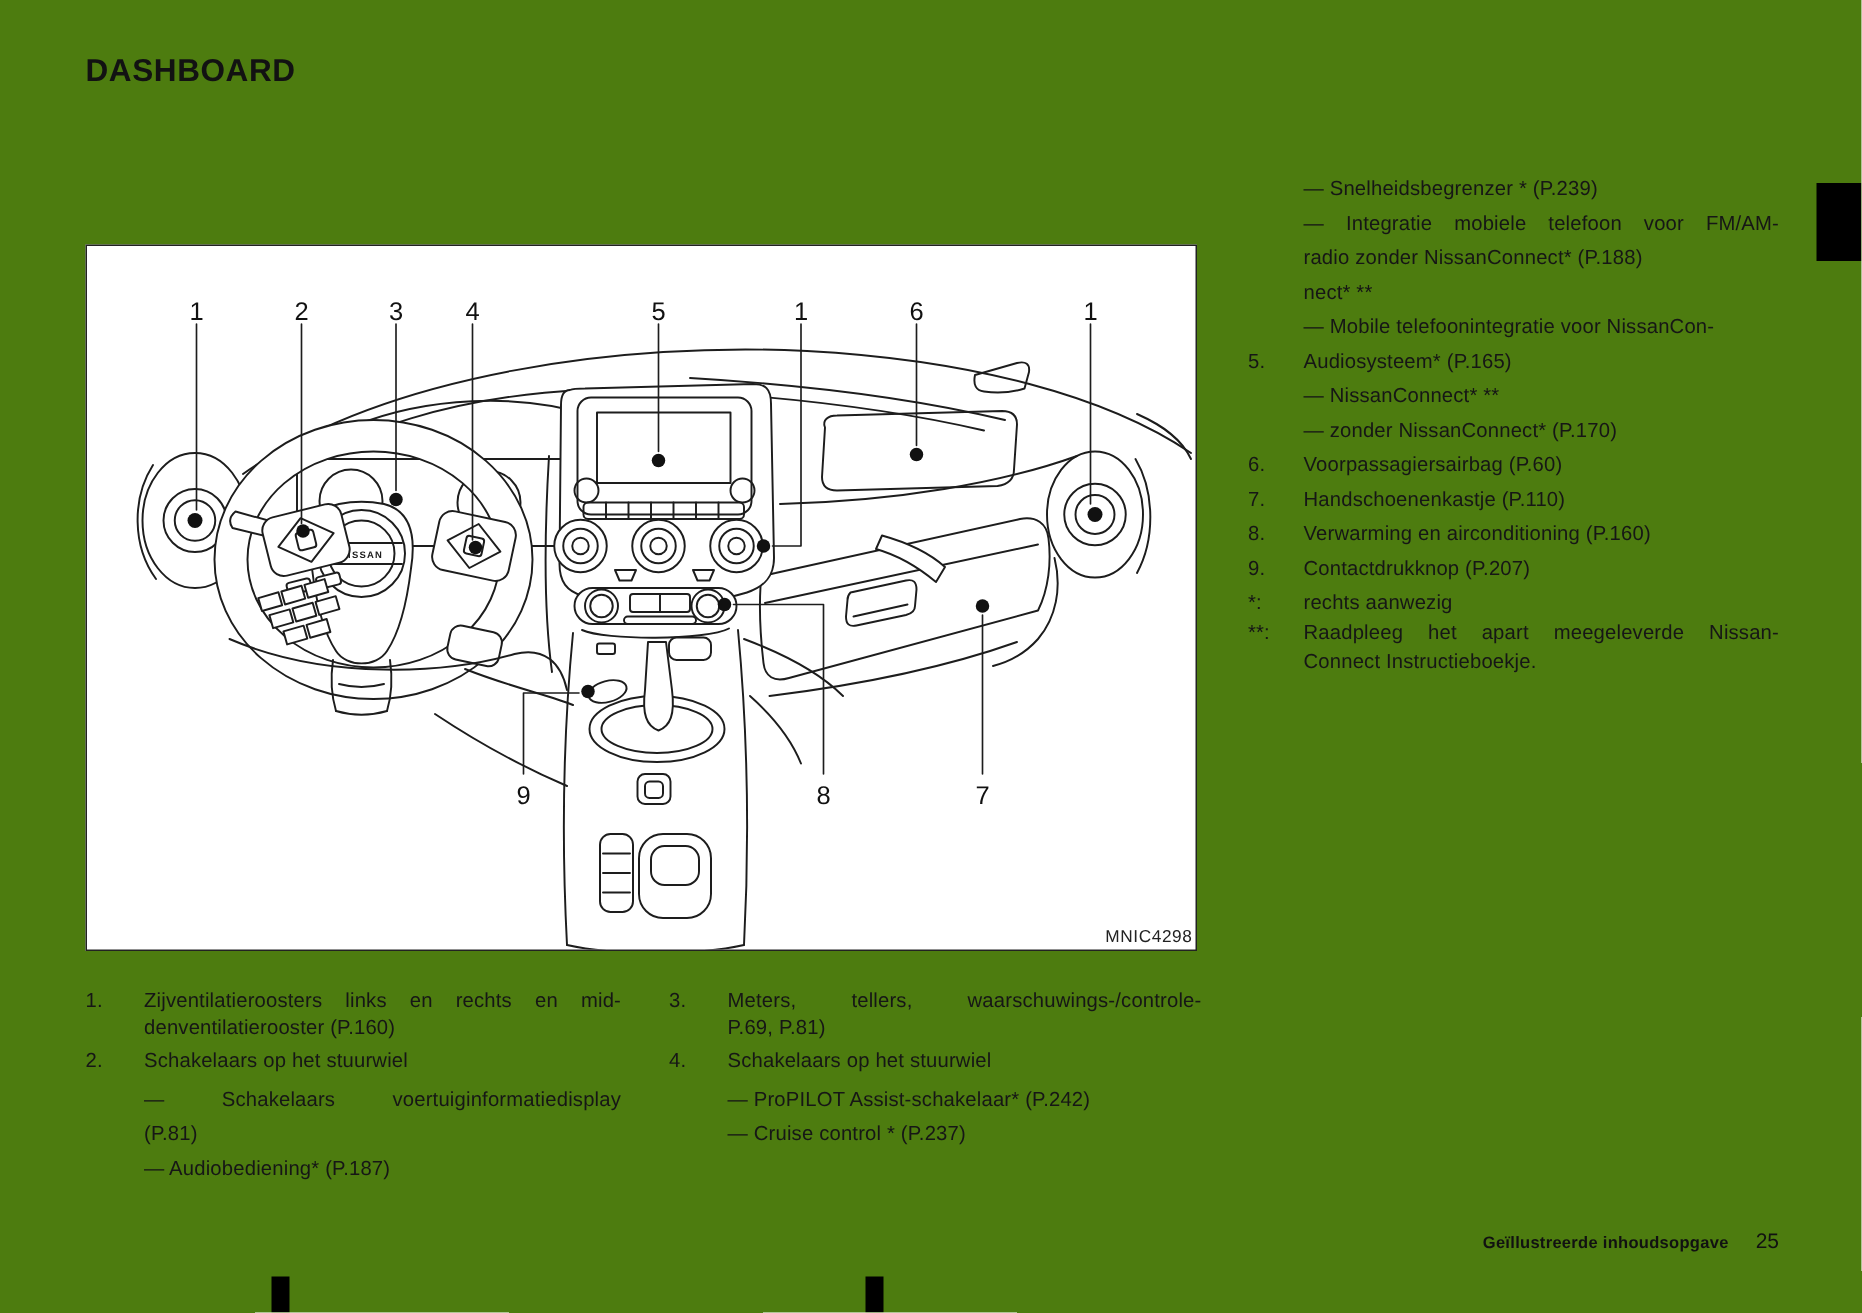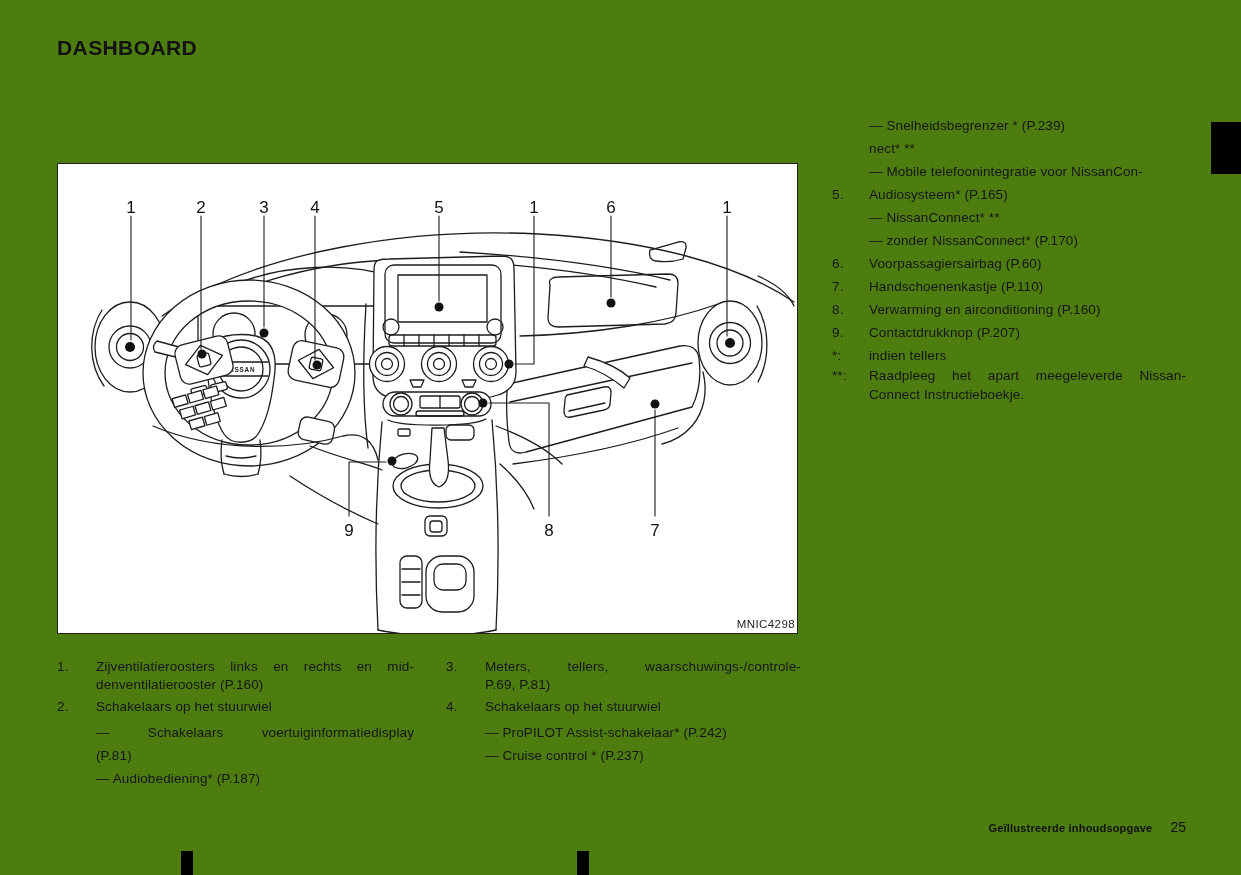--- a/index.html
+++ b/index.html
@@ -276,20 +276,24 @@
     <div class="blk lh23">
       <div class="ln">— Cruise control * (P.237)</div>
     </div>
   </div>
 
   <div class="col rcol" style="left:832px;top:114px;width:354px;">
     <div class="blk">
       <div class="ln">— Snelheidsbegrenzer * (P.239)</div>
     </div>
     <div class="blk">
+      <div class="ln j">— Integratie mobiele telefoon voor FM/AM-</div>
+      <div class="ln">radio zonder NissanConnect* (P.188)</div>
+    </div>
+    <div class="blk">
       <div class="ln">nect* **</div>
       <div class="ln">— Mobile telefoonintegratie voor NissanCon-</div>
     </div>
     <div class="blk">
       <span class="num">5.</span>
       <div class="ln">Audiosysteem* (P.165)</div>
     </div>
     <div class="blk">
       <div class="ln">— NissanConnect* **</div>
     </div>
@@ -307,21 +311,21 @@
     <div class="blk">
       <span class="num">8.</span>
       <div class="ln">Verwarming en airconditioning (P.160)</div>
     </div>
     <div class="blk">
       <span class="num">9.</span>
       <div class="ln">Contactdrukknop (P.207)</div>
     </div>
     <div class="blk">
       <span class="num">*:</span>
-      <div class="ln">indien tellers</div>
+      <div class="ln">rechts aanwezig</div>
     </div>
     <div class="blk note2">
       <span class="num">**:</span>
       <div class="ln j">Raadpleeg het apart meegeleverde Nissan-</div>
       <div class="ln">Connect Instructieboekje.</div>
     </div>
   </div>
 
   <div class="footer">
     <span class="flabel">Geïllustreerde inhoudsopgave</span>

